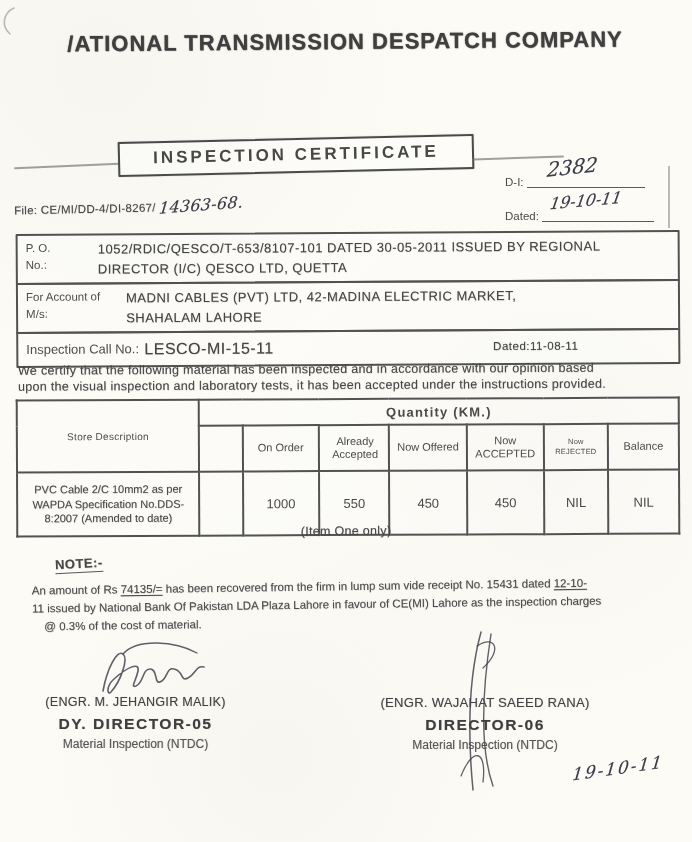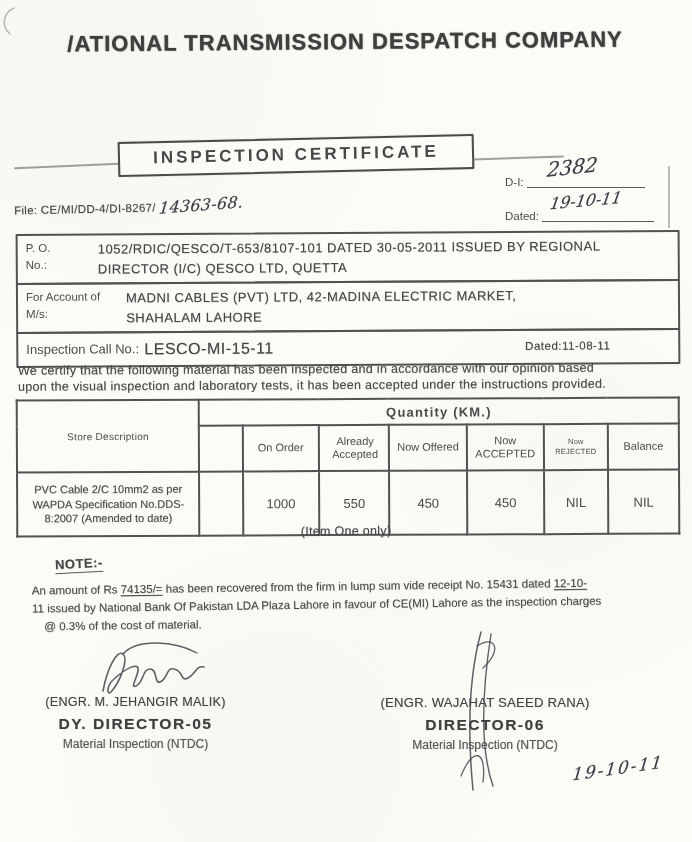--- a/index.html
+++ b/index.html
@@ -133,21 +133,21 @@
         <div>M/s:</div>
       </div>
       <div class="val ink">
         <div>MADNI CABLES (PVT) LTD, 42-MADINA ELECTRIC MARKET,</div>
         <div>SHAHALAM LAHORE</div>
       </div>
     </div>
     <div class="inforow" style="min-height:28px;align-items:center;">
       <div class="lbl" style="font-size:13px;width:118px;">Inspection Call No.:</div>
       <div class="val ink" style="font-size:16px;">LESCO-MI-15-11</div>
-      <div class="val ink" style="margin-left:auto;margin-right:60px;font-size:11.5px;">Dated:11-08-11</div>
+      <div class="val ink" style="margin-left:auto;margin-right:92px;font-size:11.5px;">Dated:11-08-11</div>
     </div>
   </div>
 
   <div class="abs certify ink">
     <div>We certify that the following material has been inspected and in accordance with our opinion based</div>
     <div>upon the visual inspection and laboratory tests, it has been accepted under the instructions provided.</div>
   </div>
 
   <div class="abs" style="left:16px;top:398px;">
     <table class="qty">

